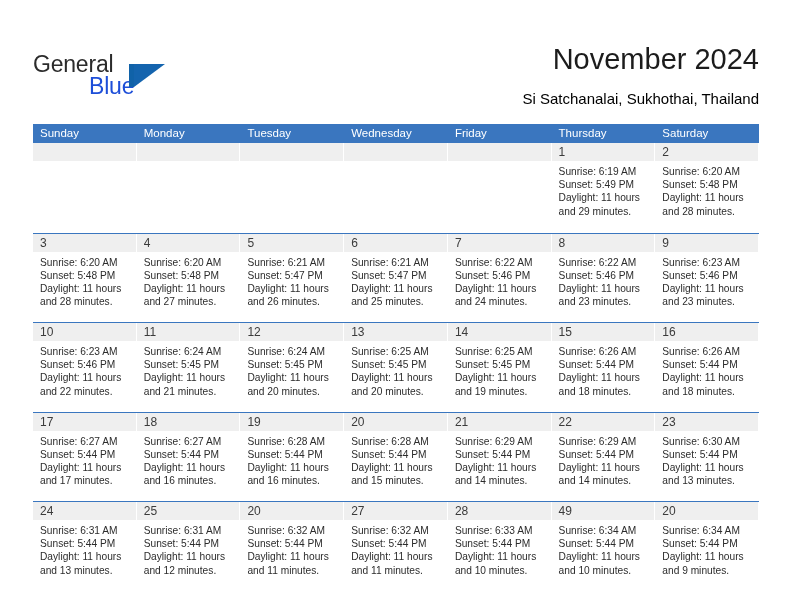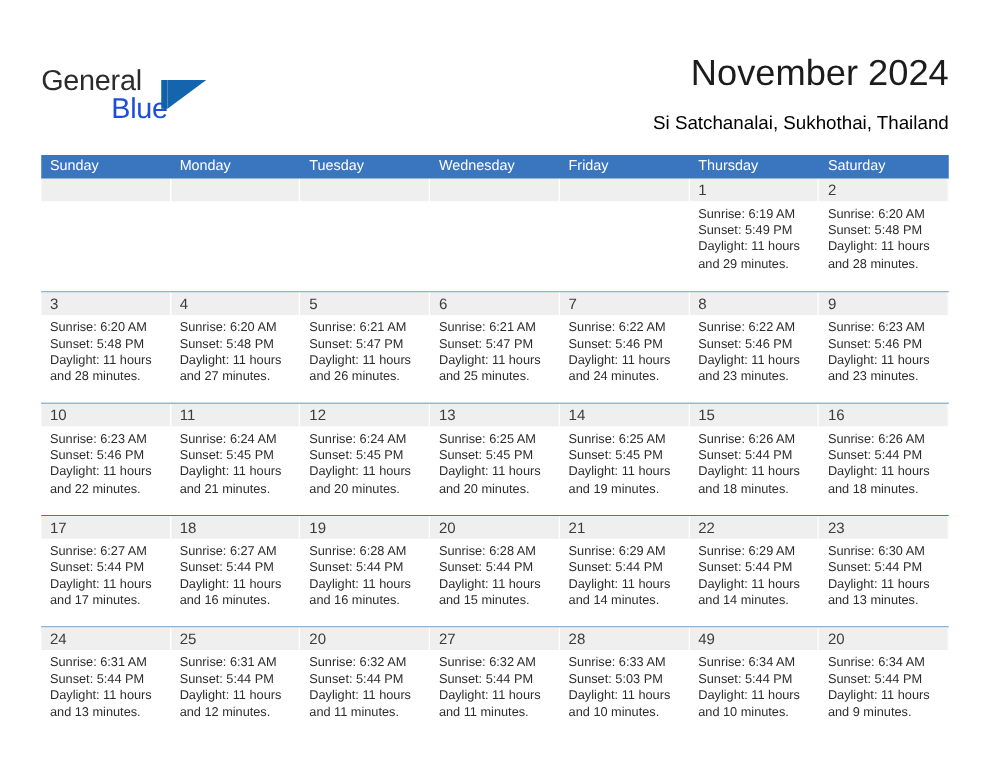--- a/index.html
+++ b/index.html
@@ -437,21 +437,21 @@
             </div>
             <div class="dayinfo">Sunrise: 6:32 AM
 Sunset: 5:44 PM
 Daylight: 11 hours and 11 minutes.</div>
           </div>
           <div class="daycell">
             <div class="daynum-band">
               <span class="daynum">28</span>
             </div>
             <div class="dayinfo">Sunrise: 6:33 AM
-Sunset: 5:03 PM
+Sunset: 5:44 PM
 Daylight: 11 hours and 10 minutes.</div>
           </div>
           <div class="daycell">
             <div class="daynum-band">
               <span class="daynum">49</span>
             </div>
             <div class="dayinfo">Sunrise: 6:34 AM
 Sunset: 5:44 PM
 Daylight: 11 hours and 10 minutes.</div>
           </div>

